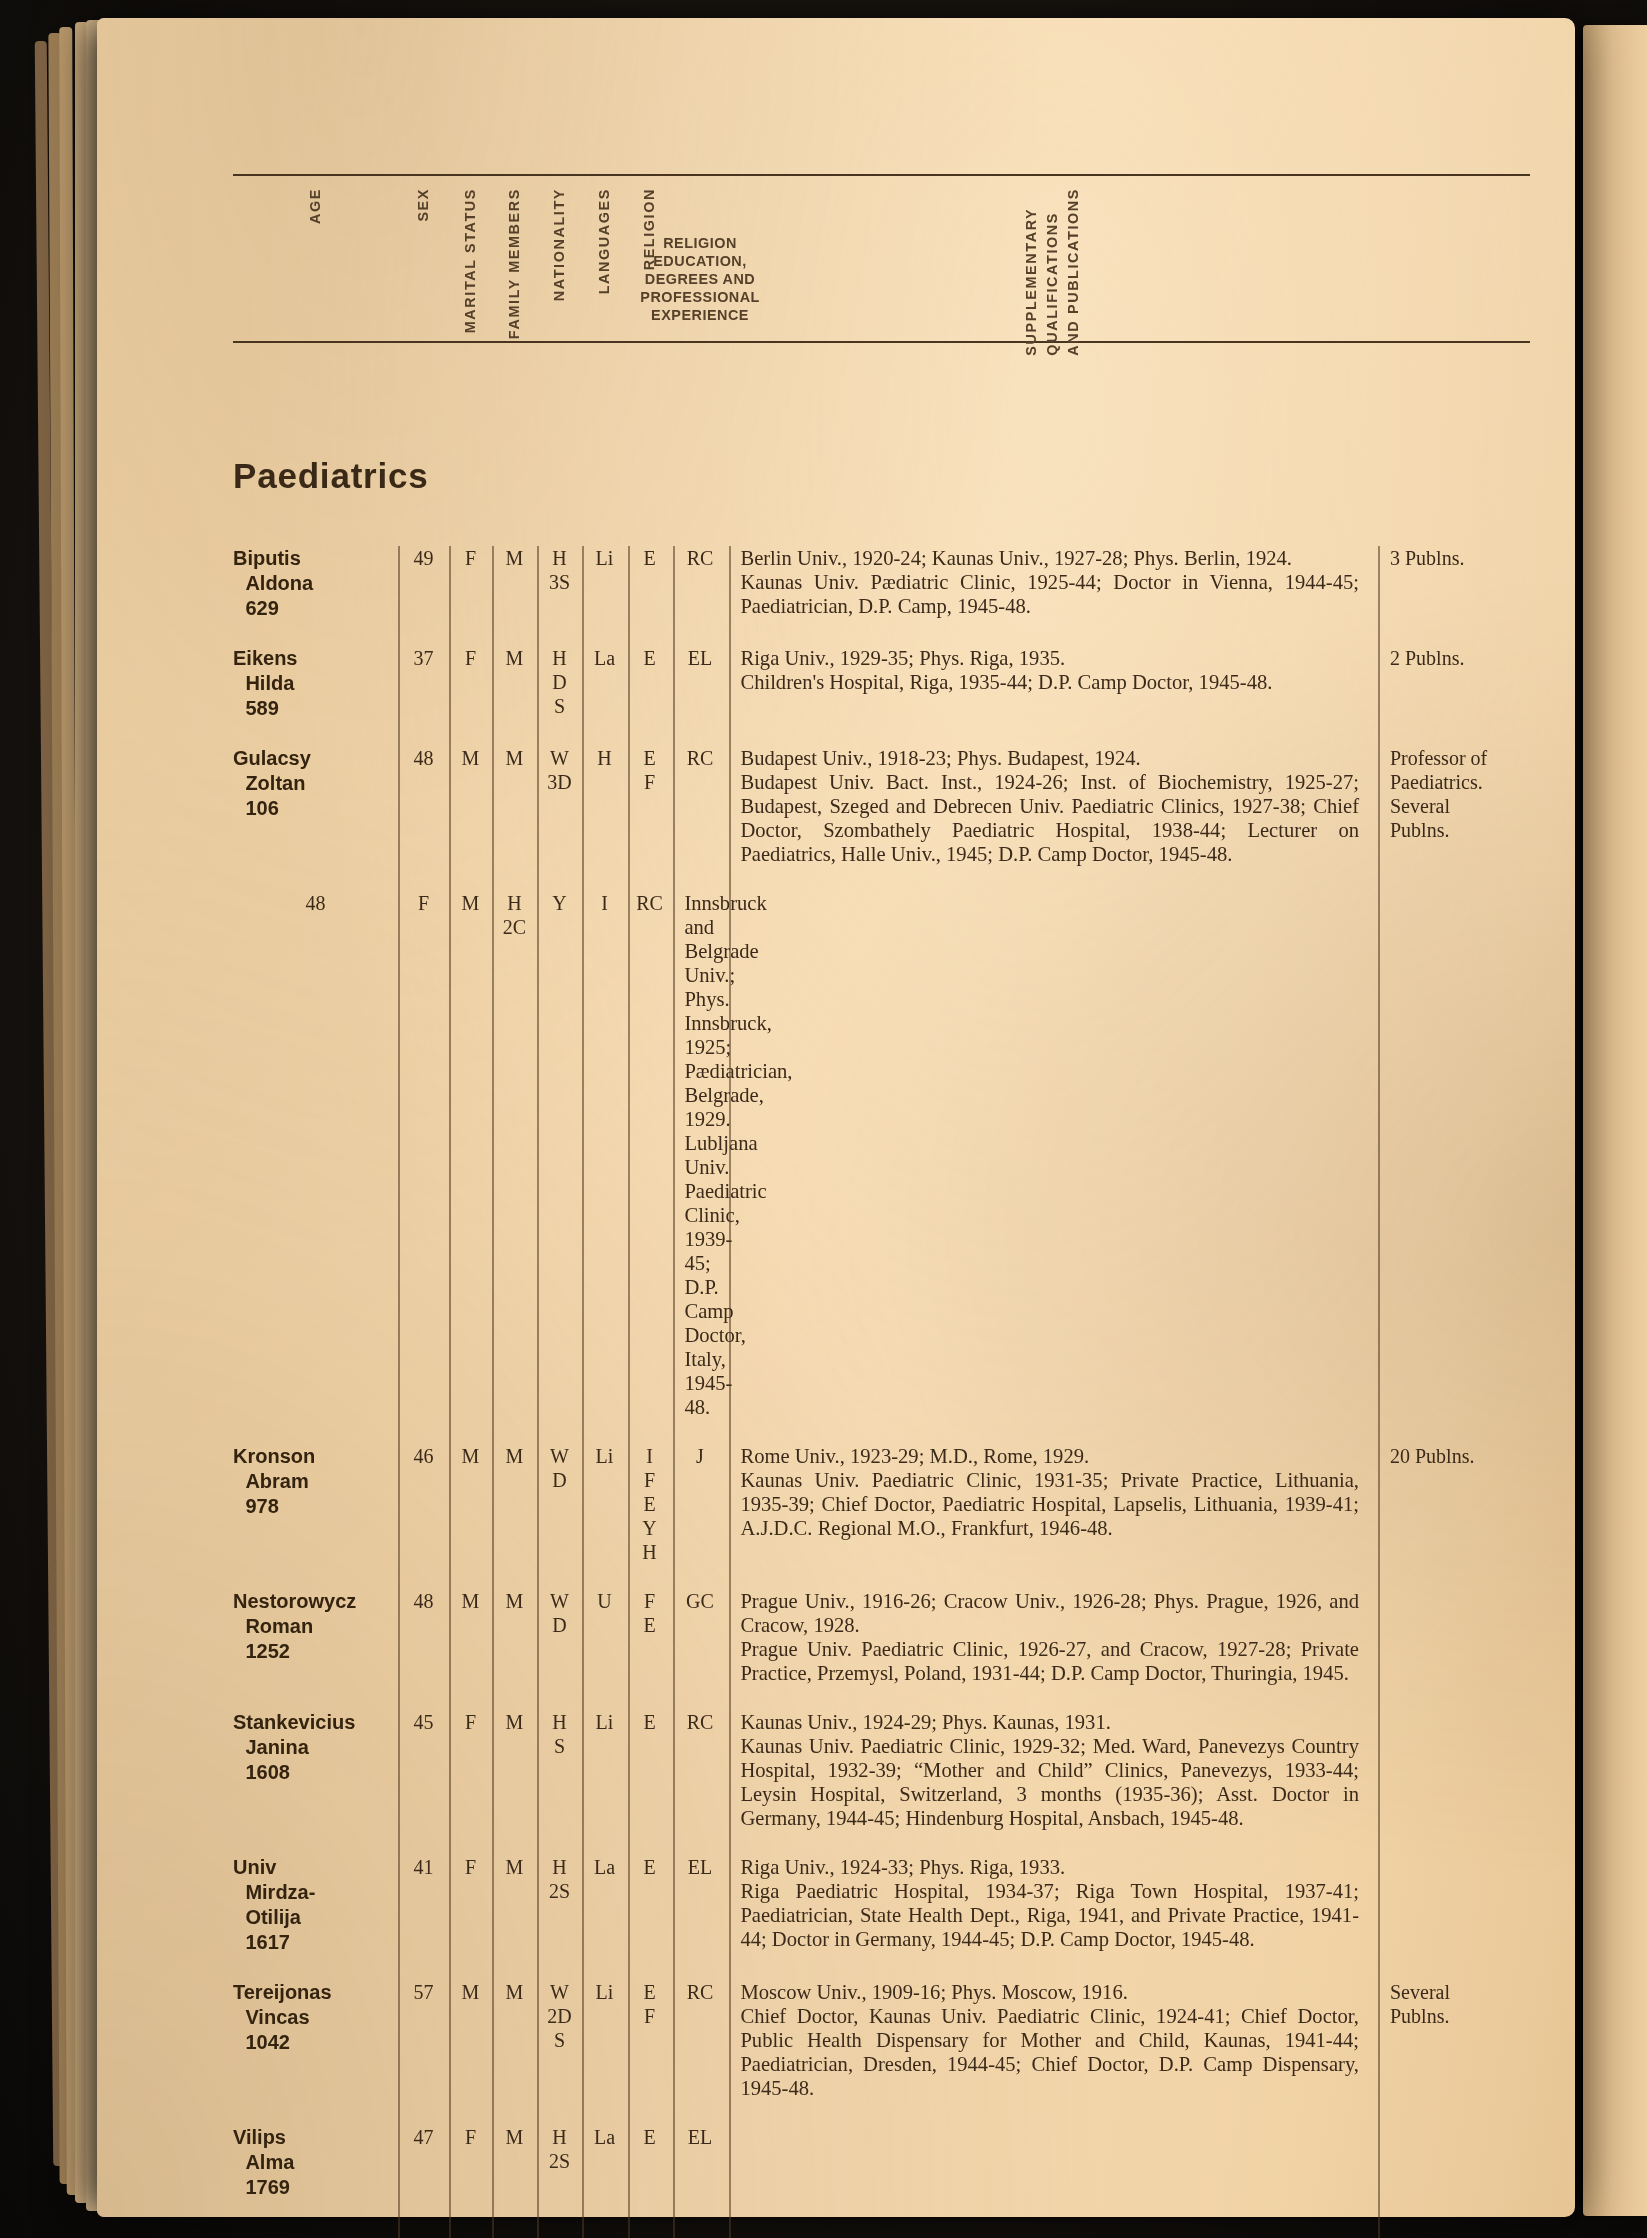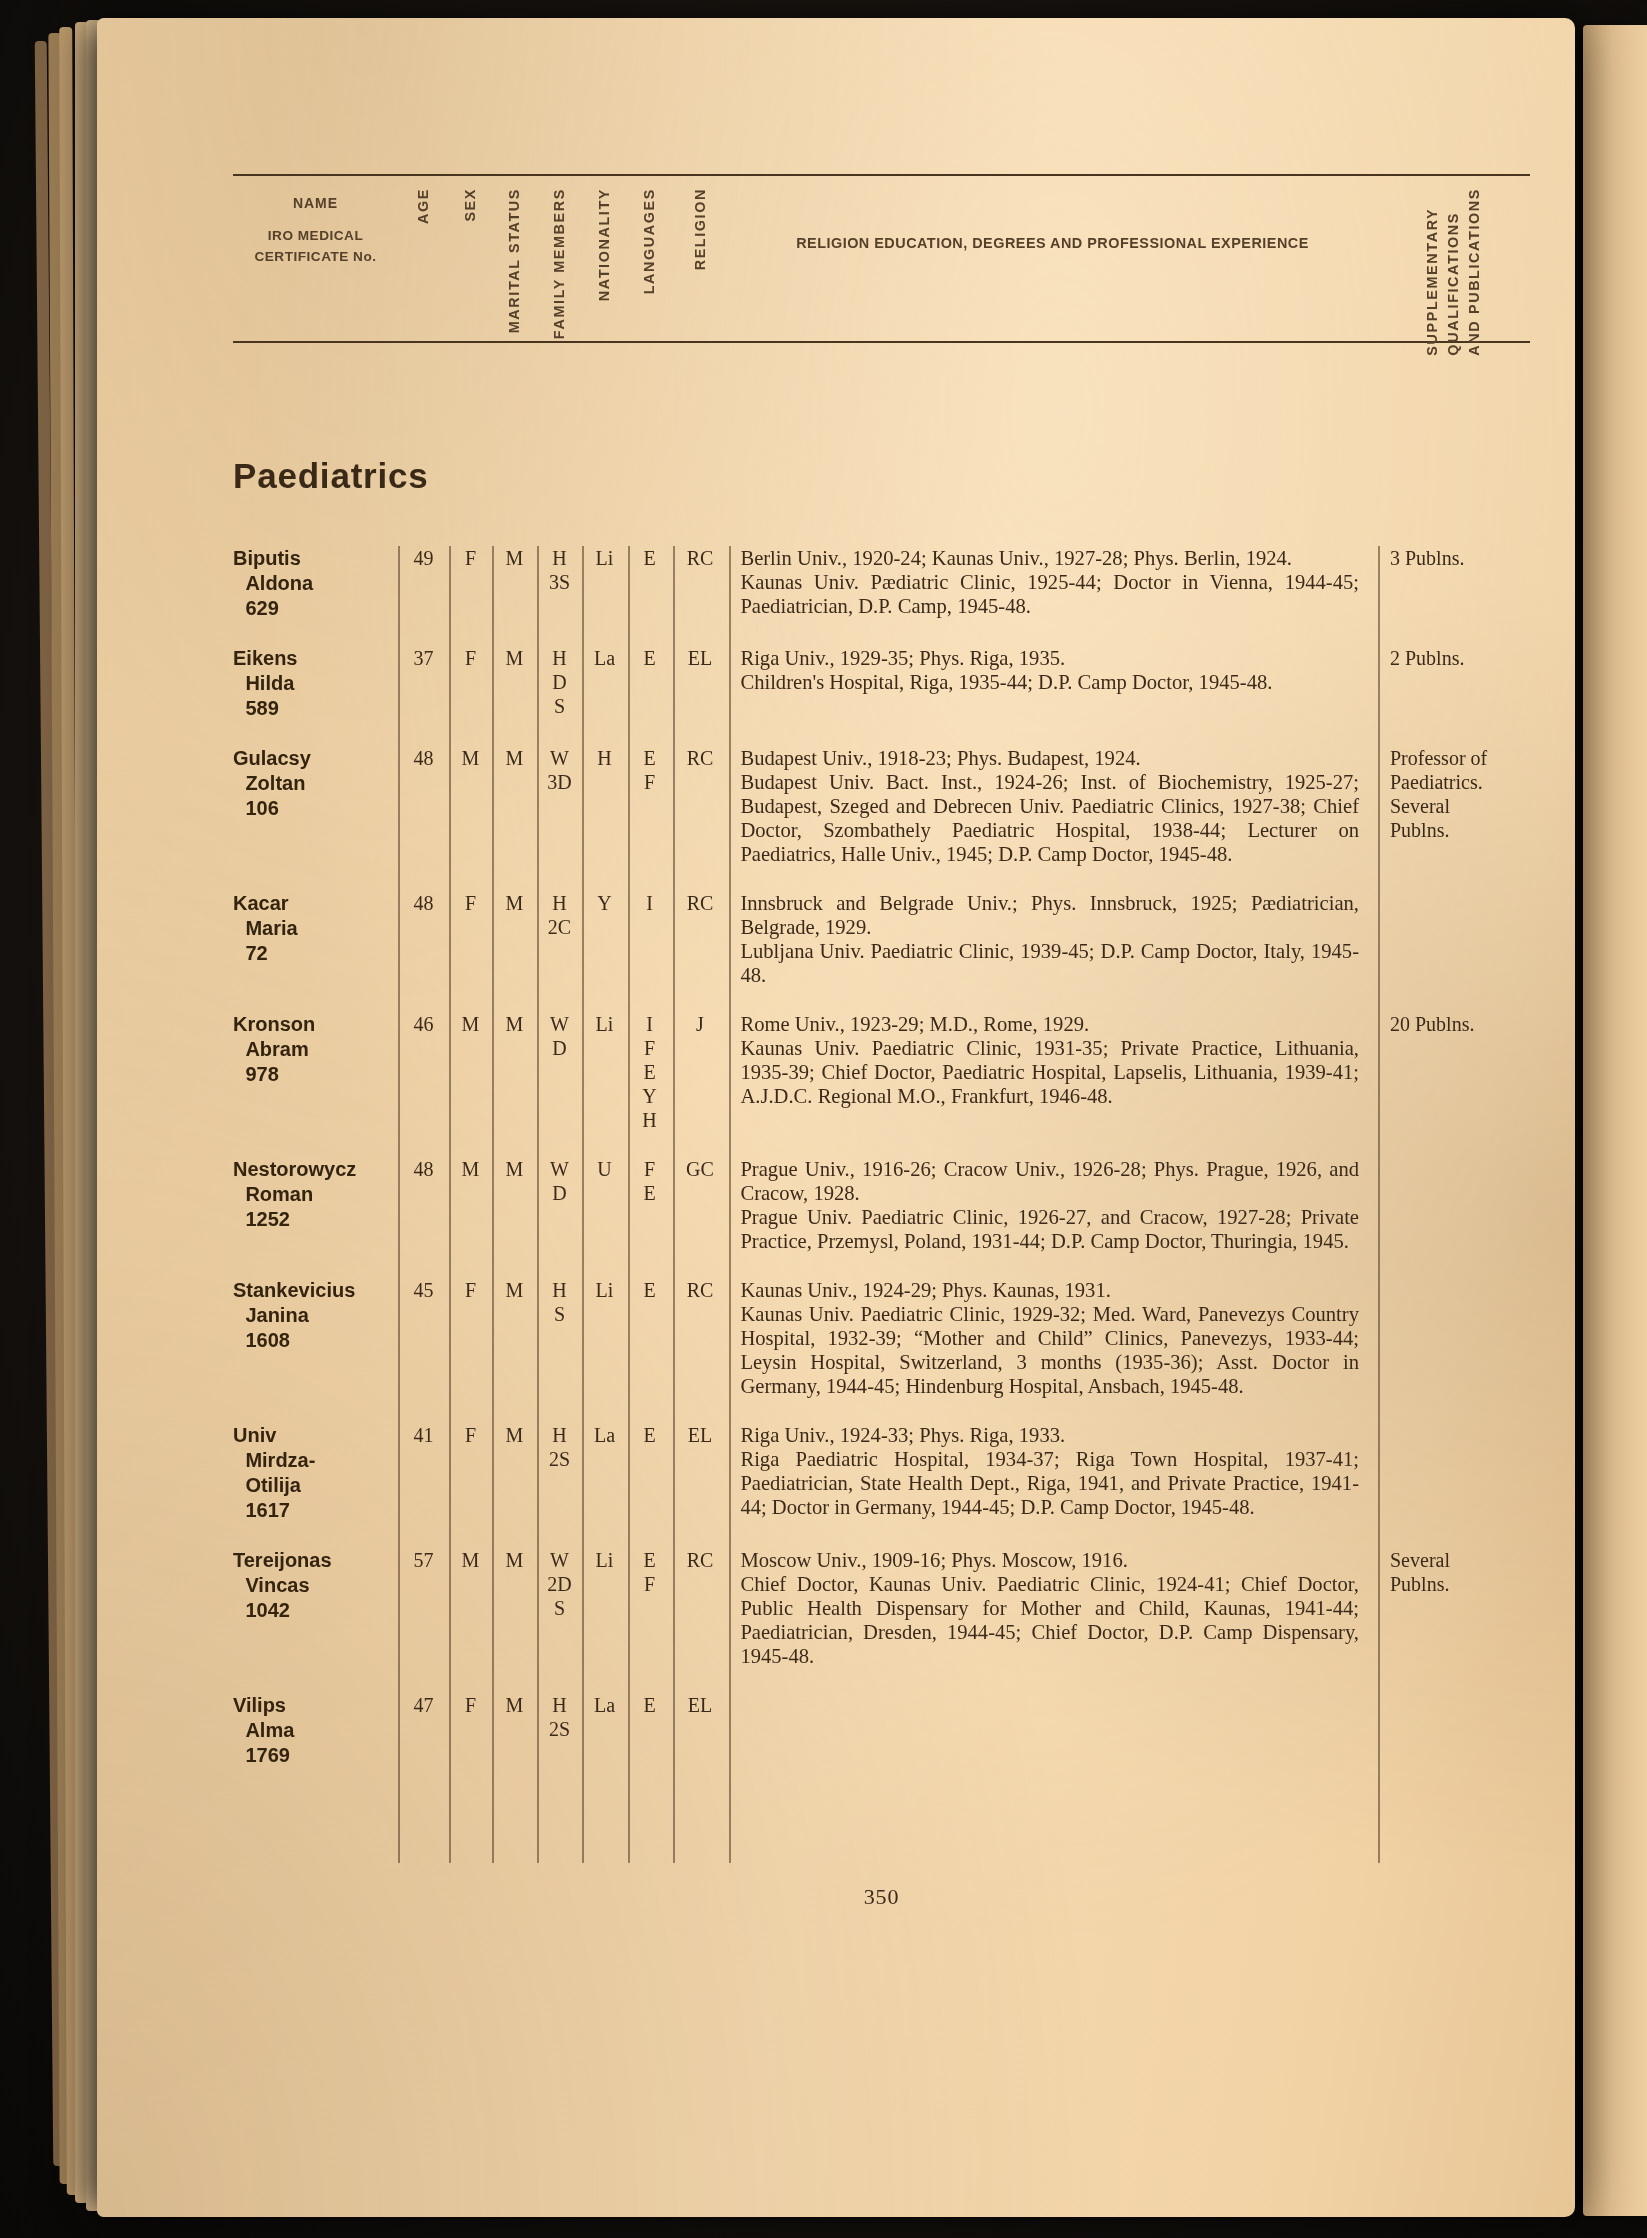--- a/index.html
+++ b/index.html
@@ -63,25 +63,20 @@
   <div class="edge e2"></div>
   <div class="edge e3"></div>
   <div class="edge e4"></div>
   <div class="edge e5"></div>
   <div class="next-page"></div>
 
   <div class="paper">
     <div class="content">
 
       <div class="thead grid-cols">
-        <div class="hcell h-name">
-          <div class="h-name-top">NAME</div>
-          <div class="h-name-sub">IRO MEDICAL</div>
-          <div class="h-name-sub">CERTIFICATE No.</div>
-        </div>
         <div class="hcell">
             <span class="vtext">AGE</span>
           </div>
         <div class="hcell">
             <span class="vtext">SEX</span>
           </div>
         <div class="hcell">
             <span class="vtext">MARITAL STATUS</span>
           </div>
         <div class="hcell">
@@ -173,25 +168,20 @@
           <div class="cell c-sm">RC</div>
           <div class="cell c-edu ml">Budapest Univ., 1918-23; Phys. Budapest, 1924.
 Budapest Univ. Bact. Inst., 1924-26; Inst. of Biochemistry, 1925-27; Budapest, Szeged and Debrecen Univ. Paediatric Clinics, 1927-38; Chief Doctor, Szombathely Paediatric Hospital, 1938-44; Lecturer on Paediatrics, Halle Univ., 1945; D.P. Camp Doctor, 1945-48.</div>
           <div class="cell c-supp ml">Professor of
 Paediatrics.
 Several
 Publns.</div>
         </div>
 
         <div class="row grid-cols">
-          <div class="cell c-name">
-            <div>Kacar</div>
-            <div class="nl">Maria</div>
-            <div class="nl">72</div>
-          </div>
           <div class="cell c-sm">48</div>
           <div class="cell c-sm">F</div>
           <div class="cell c-sm">M</div>
           <div class="cell c-sm ml">H
 2C</div>
           <div class="cell c-sm">Y</div>
           <div class="cell c-sm ml">I</div>
           <div class="cell c-sm">RC</div>
           <div class="cell c-edu ml">Innsbruck and Belgrade Univ.; Phys. Innsbruck, 1925; Pædiatrician, Belgrade, 1929.
 Lubljana Univ. Paediatric Clinic, 1939-45; D.P. Camp Doctor, Italy, 1945-48.</div>

